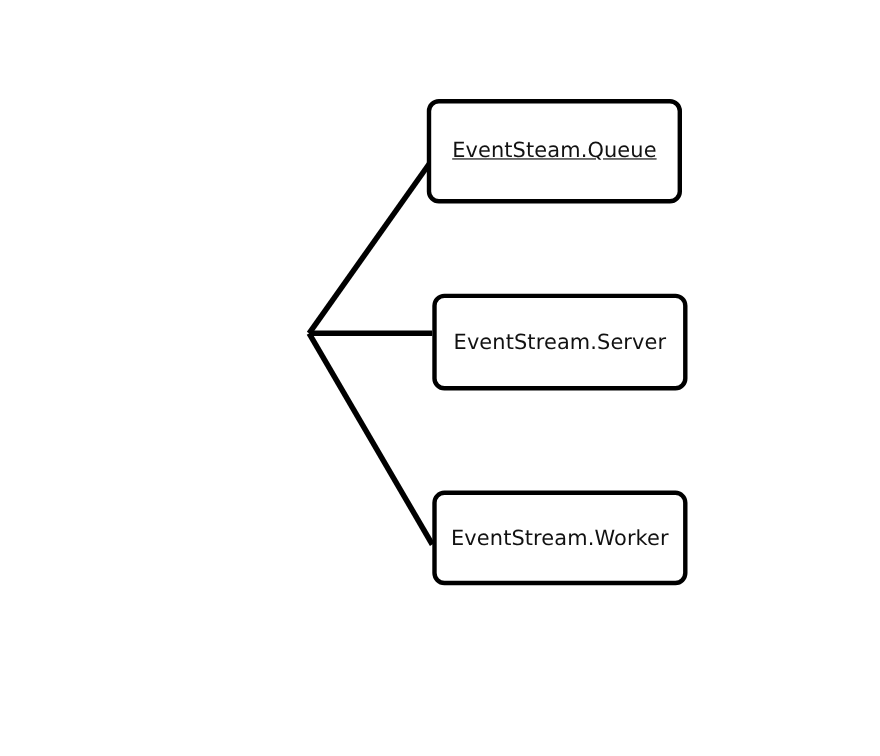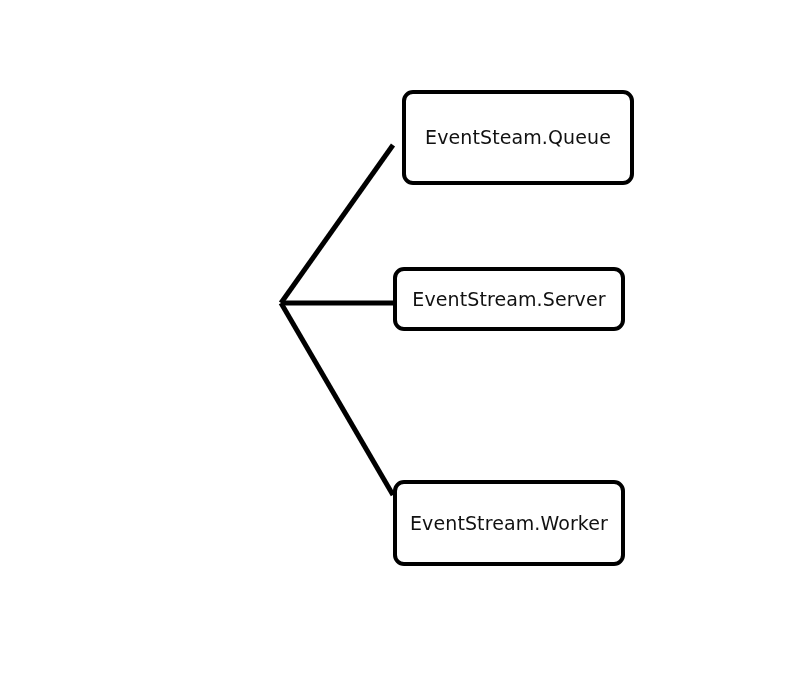--- a/index.html
+++ b/index.html
@@ -46,34 +46,35 @@
     white-space: nowrap;
     text-align: center;
   }
   #node-application {
     left: 70px;
     top: 264px;
     width: 210px;
     height: 88px;
   }
   #node-queue {
-    left: 402px;
+    left: 388px;
     top: 90px;
     width: 232px;
     height: 95px;
+    text-decoration: underline;
   }
   #node-server {
     left: 393px;
     top: 267px;
     width: 232px;
-    height: 64px;
+    height: 88px;
   }
   #node-worker {
     left: 393px;
-    top: 480px;
+    top: 446px;
     width: 232px;
     height: 86px;
   }
 </style>
 </head>
 <body>
 
 <div id="diagram-canvas">
 
   <svg id="edge-layer" width="800" height="687" viewBox="0 0 800 687">

